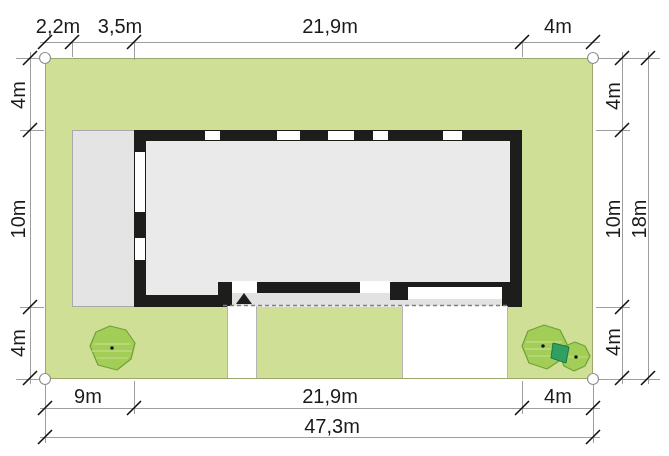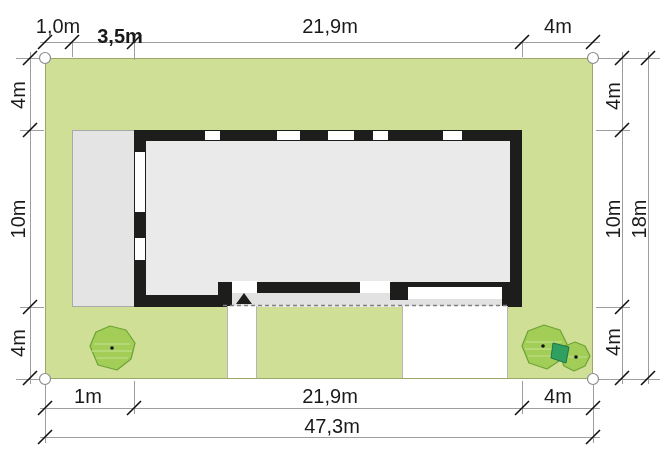--- a/index.html
+++ b/index.html
@@ -138,26 +138,26 @@
     </g>
 
     <g fill="#ffffff" stroke="#8a8a8a" stroke-width="1.2">
       <circle cx="45" cy="58" r="5.5"></circle>
       <circle cx="593" cy="58" r="5.5"></circle>
       <circle cx="45" cy="379" r="5.5"></circle>
       <circle cx="593" cy="379" r="5.5"></circle>
     </g>
   </svg>
 
-  <div class="dim" style="left:58px;top:26px;">1,0m</div>
-  <div class="dim" style="left:120px;top:36px;font-weight:bold;">3,5m</div>
+  <div class="dim" style="left:58px;top:26px;">2,2m</div>
+  <div class="dim" style="left:120px;top:26px;">3,5m</div>
   <div class="dim" style="left:330px;top:26px;">21,9m</div>
   <div class="dim" style="left:558px;top:26px;">4m</div>
 
-  <div class="dim" style="left:88px;top:396px;">1m</div>
+  <div class="dim" style="left:88px;top:396px;">9m</div>
   <div class="dim" style="left:330px;top:396px;">21,9m</div>
   <div class="dim" style="left:558px;top:396px;">4m</div>
   <div class="dim" style="left:332px;top:426px;">47,3m</div>
 
   <div class="dim rot" style="left:18px;top:95px;">4m</div>
   <div class="dim rot" style="left:18px;top:219px;">10m</div>
   <div class="dim rot" style="left:18px;top:343px;">4m</div>
 
   <div class="dim rot" style="left:613px;top:96px;">4m</div>
   <div class="dim rot" style="left:613px;top:219px;">10m</div>

